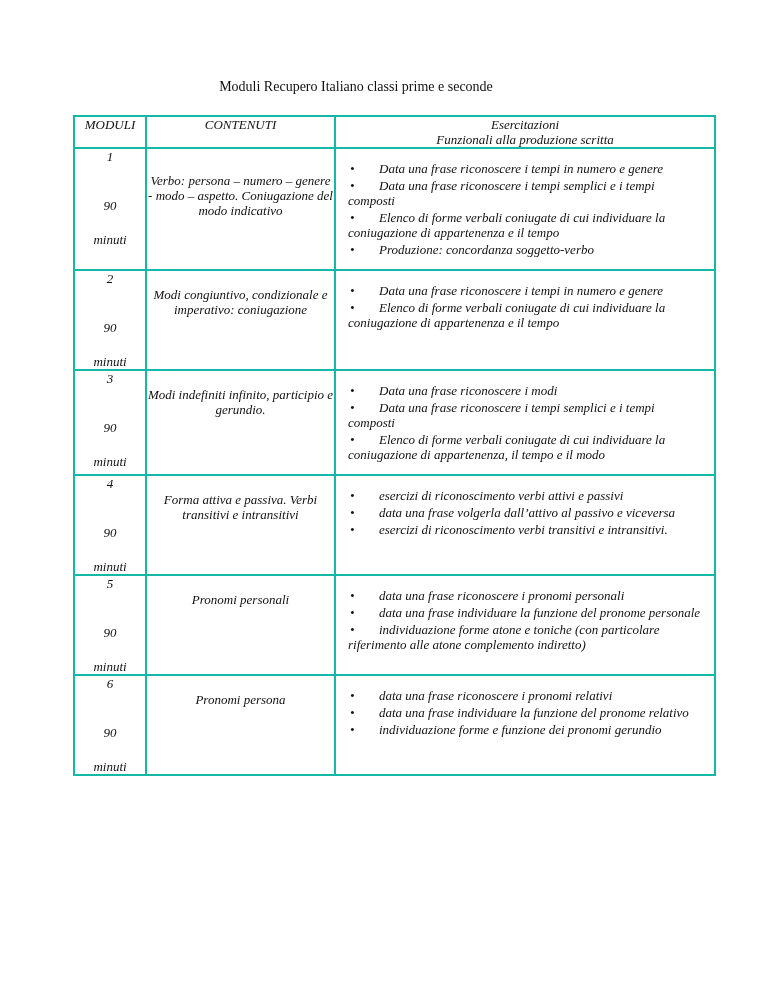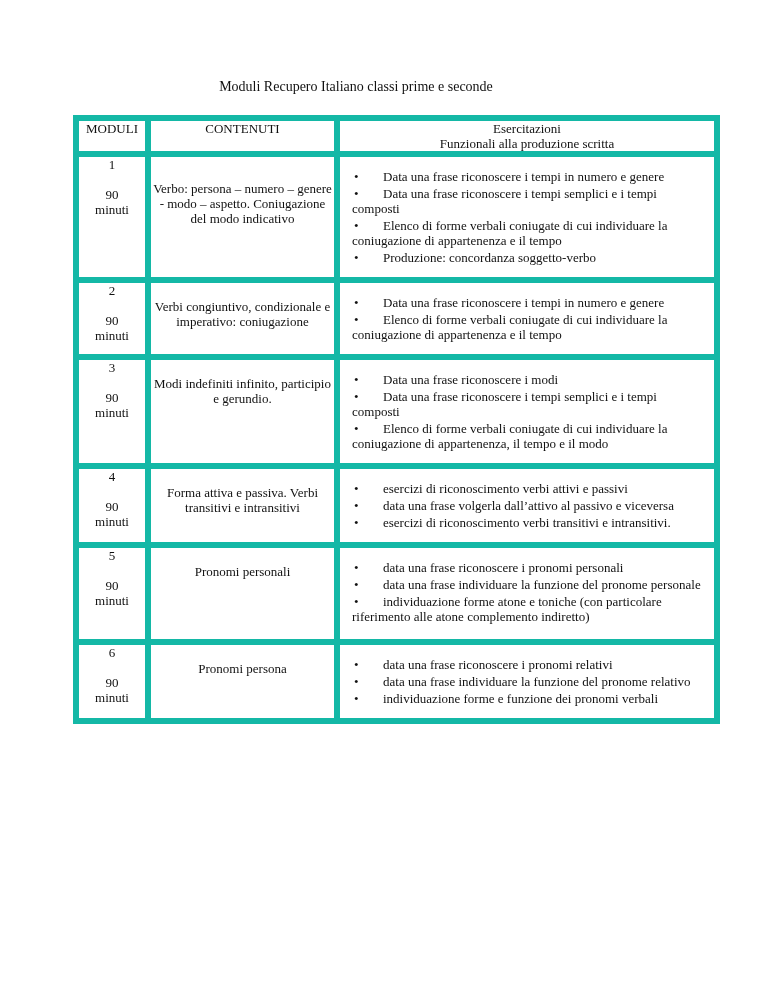--- a/index.html
+++ b/index.html
@@ -13,34 +13,35 @@
     text-align: center; font-size: 14px; line-height: 16px;
   }
   table.mod {
     position: absolute; top: 115px; left: 73px;
     width: 641px;
     border-collapse: collapse;
     font-size: 13px; line-height: 15px;
     table-layout: fixed;
   }
   table.mod td, table.mod th {
-    border: 6px solid #14b8a6;
+    border: 2px solid #14b8a6;
     vertical-align: top;
     padding: 0;
     font-weight: normal;
+    font-style: italic;
   }
   col.c1 { width: 72px; }
   col.c2 { width: 189px; }
   col.c3 { width: 380px; }
   th.h { text-align: center; vertical-align: middle; }
   th.h-mod, th.h-cont { padding-top: 0; }
   th.h-es { padding: 1px 0 2px 0; line-height: 15px; }
   td.mod-cell { text-align: center; padding-top: 1px; }
   td.mod-cell .num { display: block; height: 30px; }
-  td.mod-cell .dur { display: block; }
+  td.mod-cell .dur { display: block; margin-top: 19px; }
   td.cont-cell { padding: 0 4px 0 4px; text-align: center; }
   td.es-cell { padding: 1px 4px 0 5px; }
   .bl { margin: 12px; padding: 0; list-style: none; }
   .bl li { margin: 0 0 2px 0; padding: 0; }
   .bl .dot { display: inline-block; width: 31px; padding-left: 2px; box-sizing: border-box; }
   tr.r-h { height: 32px; }
   tr.r1 { height: 108px; }
   tr.r2 { height: 62px; }
   tr.r3 { height: 93px; }
   tr.r4 { height: 63px; }
@@ -87,21 +88,21 @@
     </td>
   </tr>
 
   <tr class="r2">
     <td class="mod-cell">
       <span class="num">2</span>
       <span class="dur">90</span>
       <span class="dur">minuti</span>
     </td>
     <td class="cont-cell">
-      <div style="padding-top:16px">Verbi congiuntivo, condizionale e imperativo: coniugazione</div>
+      <div style="padding-top:16px">Modi congiuntivo, condizionale e imperativo: coniugazione</div>
     </td>
     <td class="es-cell">
       <ul class="bl">
         <li><span class="dot">•</span><span>Data una frase riconoscere i tempi in numero e genere</span></li>
         <li><span class="dot">•</span><span>Elenco di forme verbali coniugate di cui individuare la coniugazione di appartenenza e il tempo</span></li>
       </ul>
     </td>
   </tr>
 
   <tr class="r3">
@@ -164,18 +165,18 @@
       <span class="dur">90</span>
       <span class="dur">minuti</span>
     </td>
     <td class="cont-cell">
       <div style="padding-top:16px">Pronomi persona</div>
     </td>
     <td class="es-cell">
       <ul class="bl">
         <li><span class="dot">•</span><span>data una frase riconoscere i pronomi relativi</span></li>
         <li><span class="dot">•</span><span>data una frase individuare la funzione del pronome relativo</span></li>
-        <li><span class="dot">•</span><span>individuazione forme e funzione dei pronomi verbali</span></li>
+        <li><span class="dot">•</span><span>individuazione forme e funzione dei pronomi gerundio</span></li>
       </ul>
     </td>
   </tr>
 </tbody>
   </table>
 
 </body></html>

